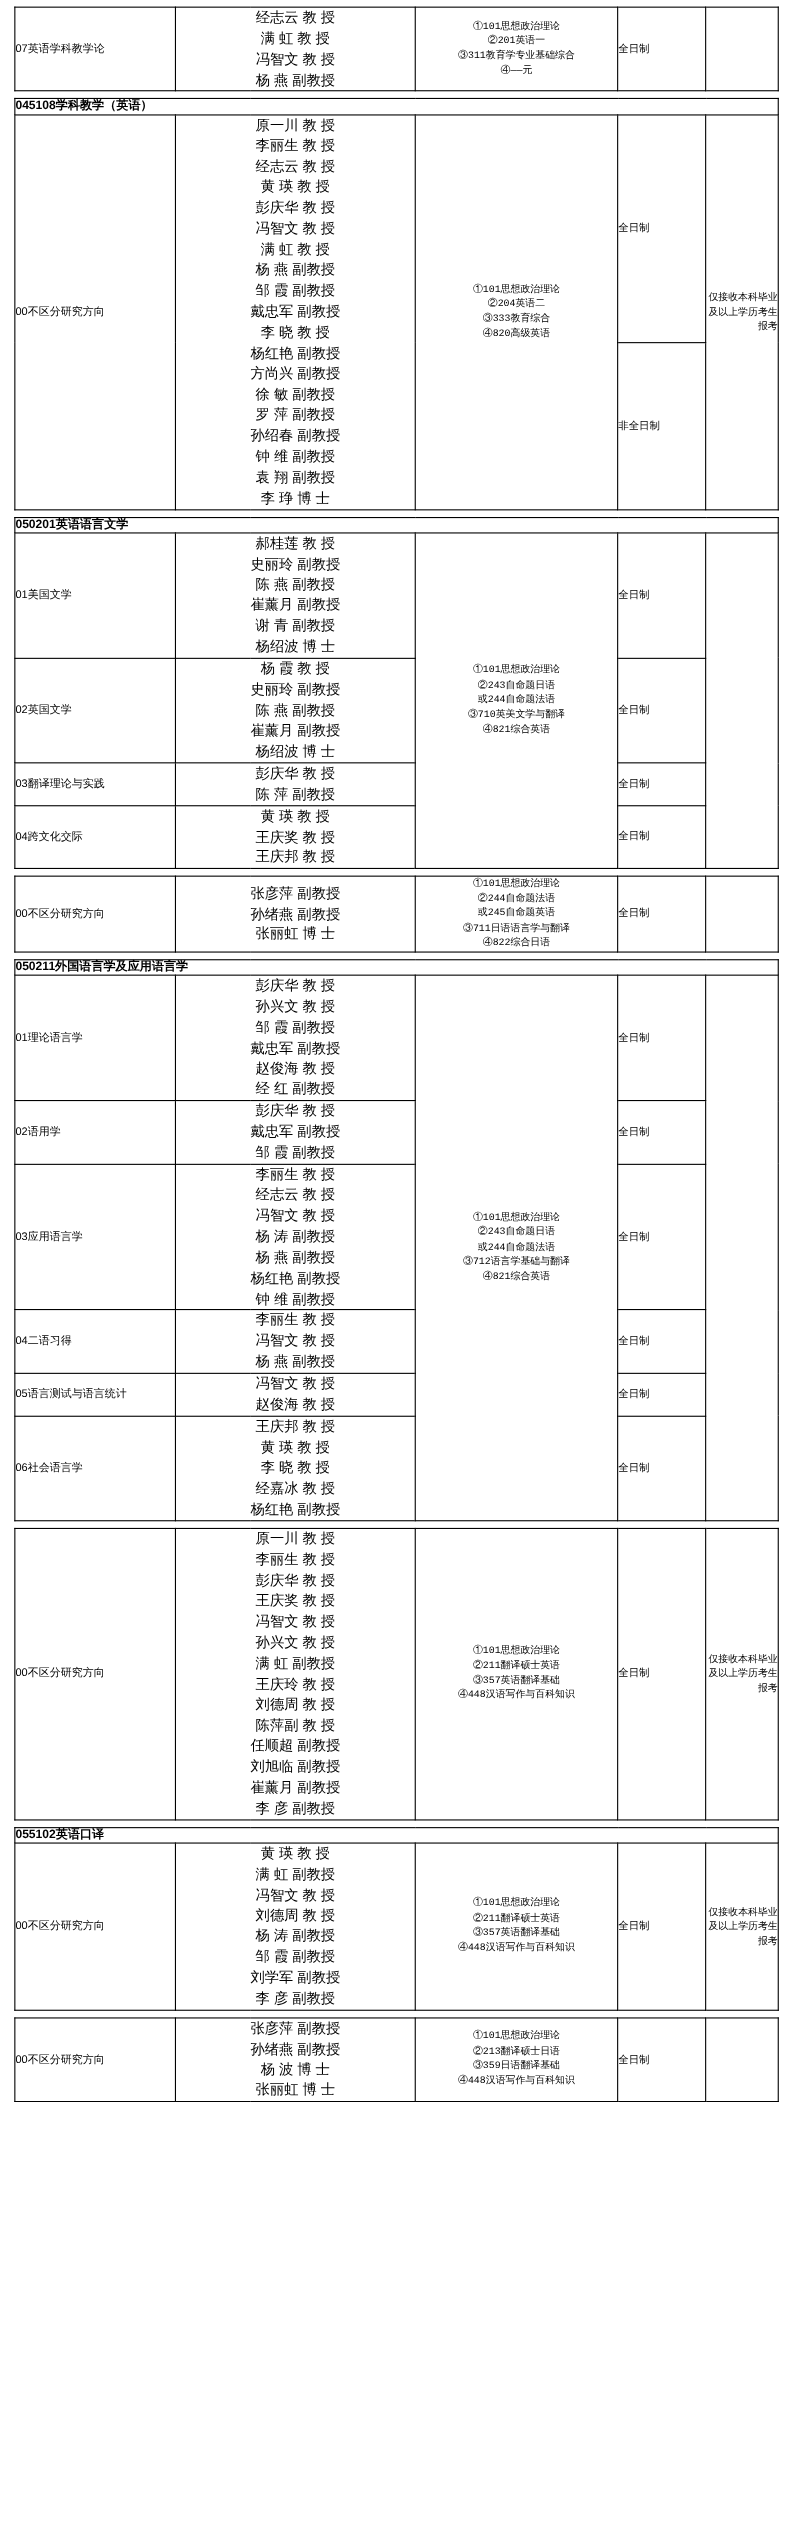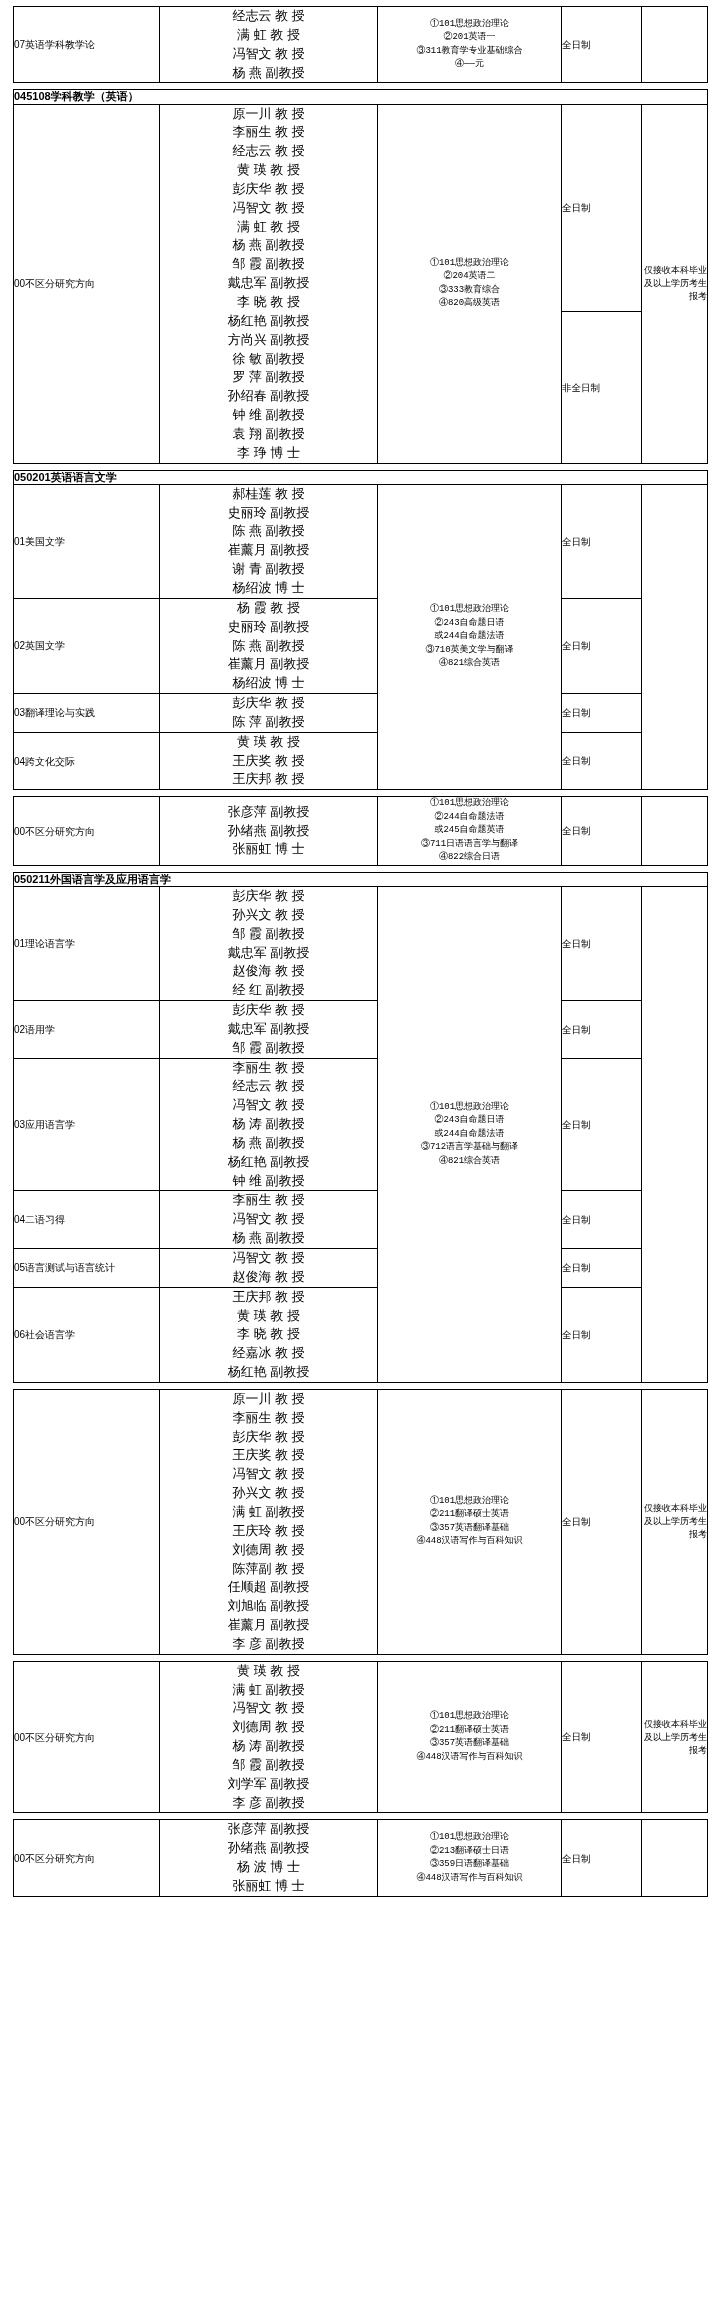--- a/index.html
+++ b/index.html
@@ -333,20 +333,23 @@
   <table class="grid">
     <colgroup>
       <col style="width:146px">
         <col style="width:68px">
         <col style="width:150px">
         <col style="width:184px">
         <col style="width:80px">
         <col style="width:66px">
     </colgroup>
     <tbody>
+        <tr>
+      <td colspan="6" class="sec-head">055102英语口译</td>
+    </tr>
     <tr>
       <td class="dir">00不区分研究方向</td>
       <td colspan="2" class="teachers">黄  瑛 教  授
 满  虹 副教授
 冯智文 教  授
 刘德周 教  授
 杨  涛 副教授
 邹  霞 副教授
 刘学军 副教授
 李  彦 副教授</td>

